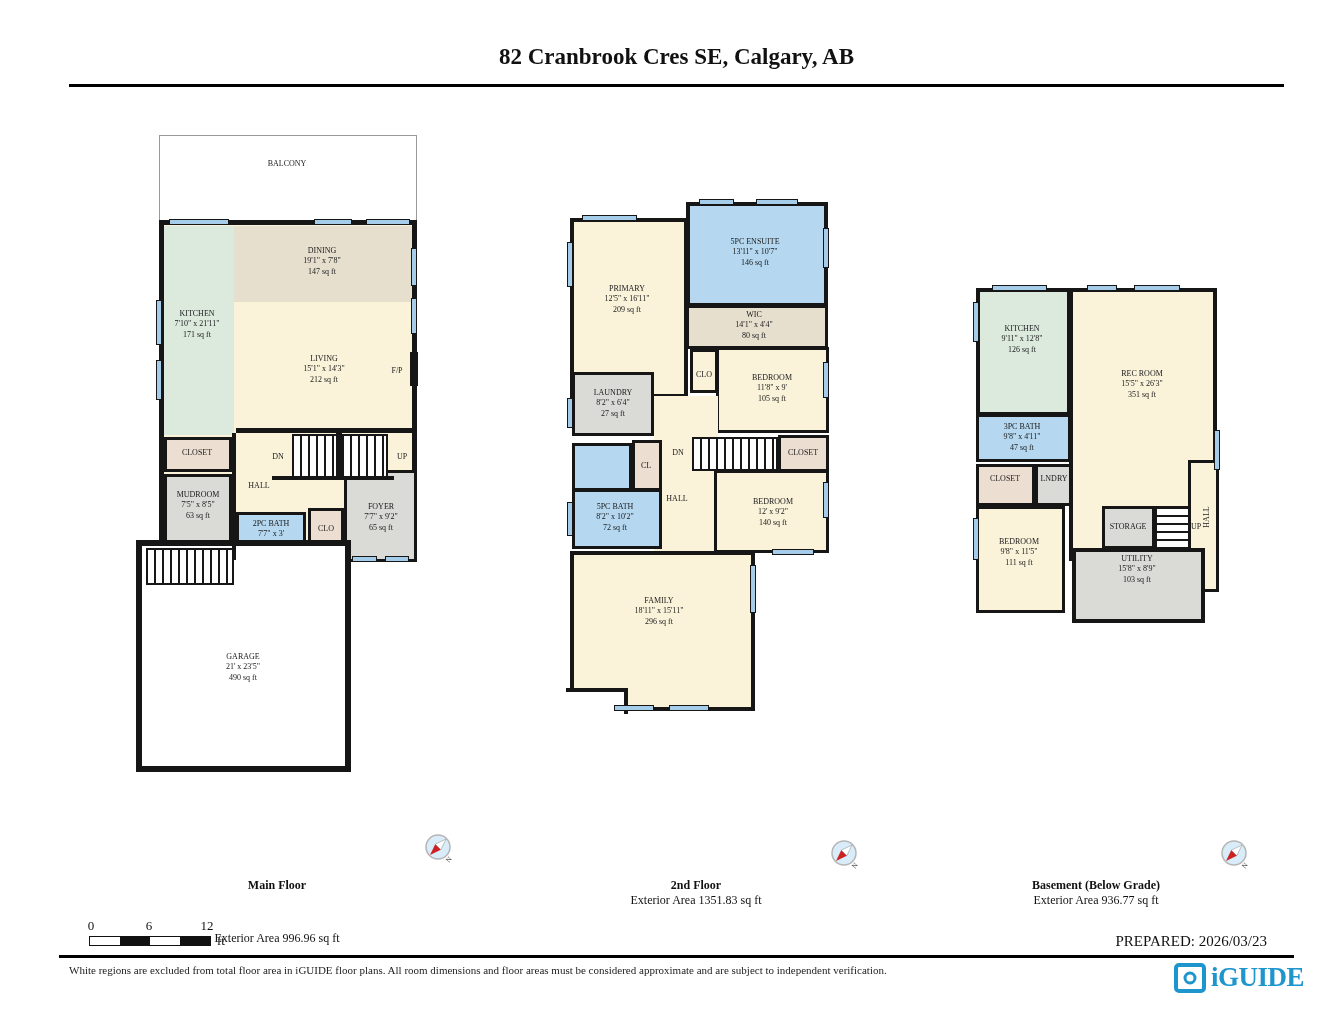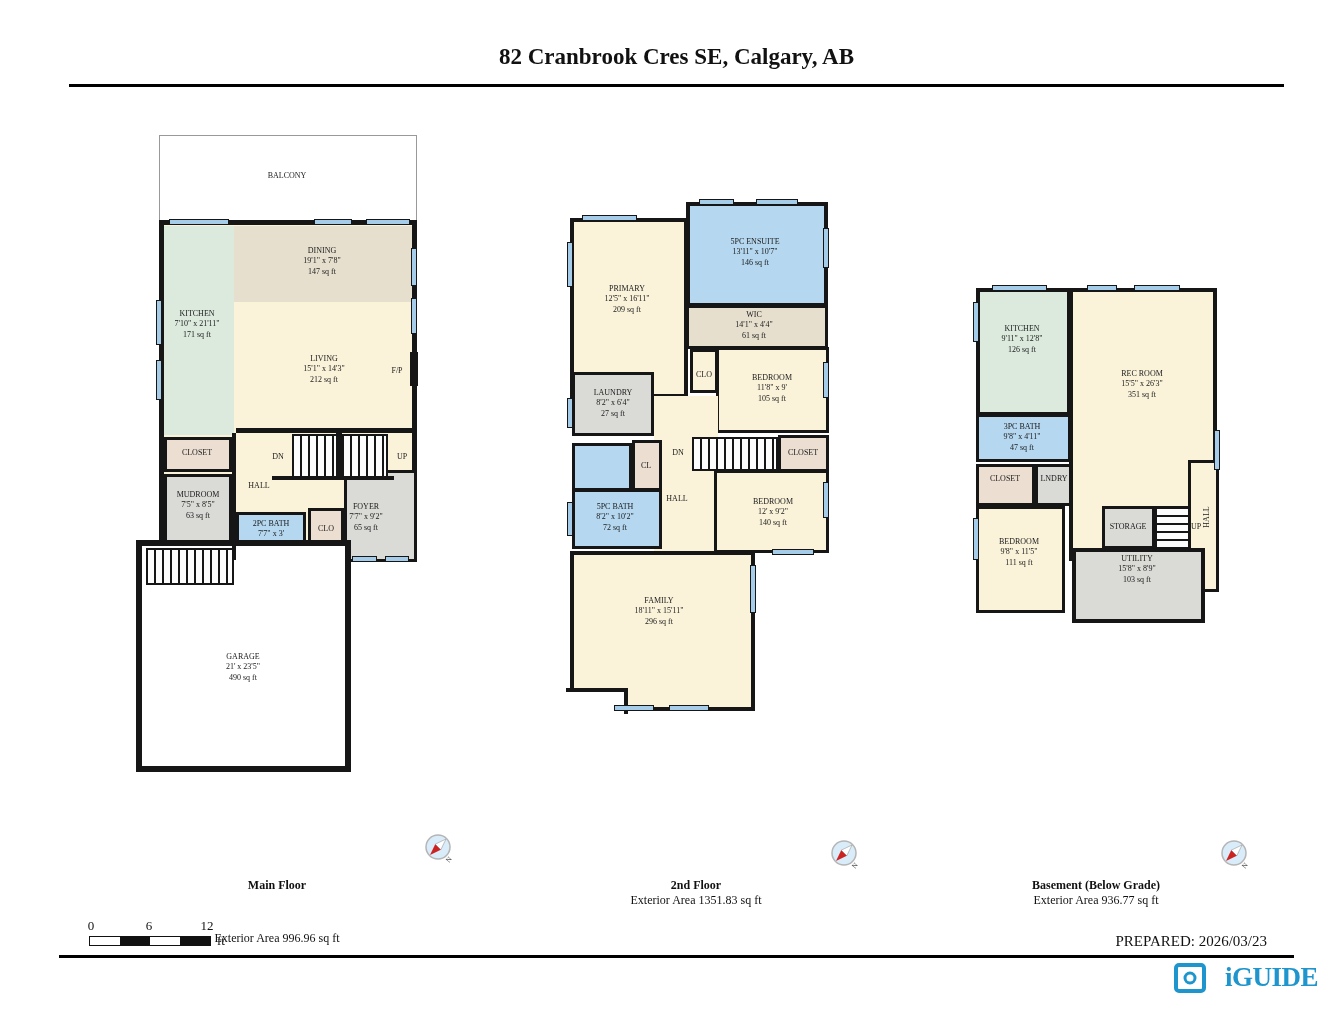--- a/index.html
+++ b/index.html
@@ -31,39 +31,39 @@
   .hr{position:absolute;background:#000;}
   .floorname{position:absolute;transform:translateX(-50%);text-align:center;
        font-size:12px;font-weight:bold;white-space:nowrap;}
   .floorarea{position:absolute;transform:translateX(-50%);text-align:center;
        font-size:12px;white-space:nowrap;}
   .tick{position:absolute;transform:translateX(-50%);font-size:13px;}
   .scalebar{position:absolute;display:flex;border:1px solid #111;box-sizing:content-box;}
   .scalebar div{height:100%;}
   .disclaimer{position:absolute;font-size:11px;color:#222;}
   .prepared{position:absolute;font-size:15px;text-align:right;}
-  .logo{position:absolute;display:flex;align-items:center;gap:19px;color:#1e95cd;}
+  .logo{position:absolute;display:flex;align-items:center;gap:5px;color:#1e95cd;}
   .logo-icon{position:relative;width:24px;height:22px;border:4px solid #1e95cd;border-radius:5px;display:inline-block;}
   .logo-icon::after{content:"";position:absolute;left:50%;top:50%;transform:translate(-50%,-50%);
        width:7px;height:7px;border:3px solid #1e95cd;border-radius:50%;}
   .logo-text{font-size:27px;font-weight:bold;letter-spacing:-0.5px;}
   .compass{position:absolute;z-index:6;}
 </style>
 </head>
 <body>
 
 <div class="page">
 
   <div class="title">82 Cranbrook Cres SE, Calgary, AB</div>
   <div class="hr" style="left:55px;top:84px;width:1215px;height:2.5px"></div>
 
   <div>
 
     <div class="room white" style="left:145px;top:135px;width:258px;height:88px;border:1.5px solid #999"></div>
-    <div class="lbl" style="left:273px;top:176px">
+    <div class="lbl" style="left:273px;top:164px">
       <div>BALCONY</div>
     </div>
 
     <div class="room thick cream" style="left:145px;top:220px;width:258px;height:342px"></div>
     <div class="abs mint" style="left:150px;top:226px;width:70px;height:209px"></div>
     <div class="abs tan" style="left:220px;top:226px;width:178px;height:76px"></div>
 
     <div class="wall" style="left:222px;top:428px;width:180px;height:5px"></div>
     <div class="wall" style="left:258px;top:476px;width:122px;height:4px"></div>
     <div class="wall" style="left:218px;top:433px;width:4px;height:127px"></div>
@@ -127,21 +127,21 @@
     <div class="lbl" style="left:388px;top:457px">
       <div>UP</div>
     </div>
     <div class="lbl" style="left:257px;top:529px">
       <div>2PC BATH</div>
       <div>7'7" x 3'</div>
     </div>
     <div class="lbl" style="left:312px;top:529px">
       <div>CLO</div>
     </div>
-    <div class="lbl" style="left:352px;top:518px">
+    <div class="lbl" style="left:367px;top:518px">
       <div>FOYER</div>
       <div>7'7" x 9'2"</div>
       <div>65 sq ft</div>
     </div>
     <div class="lbl" style="left:229px;top:668px">
       <div>GARAGE</div>
       <div>21' x 23'5"</div>
       <div>490 sq ft</div>
     </div>
   </div>
@@ -183,21 +183,21 @@
       <div>209 sq ft</div>
     </div>
     <div class="lbl" style="left:741px;top:253px">
       <div>5PC ENSUITE</div>
       <div>13'11" x 10'7"</div>
       <div>146 sq ft</div>
     </div>
     <div class="lbl" style="left:740px;top:326px">
       <div>WIC</div>
       <div>14'1" x 4'4"</div>
-      <div>61 sq ft</div>
+      <div>80 sq ft</div>
     </div>
     <div class="lbl" style="left:690px;top:375px">
       <div>CLO</div>
     </div>
     <div class="lbl" style="left:758px;top:389px">
       <div>BEDROOM</div>
       <div>11'8" x 9'</div>
       <div>105 sq ft</div>
     </div>
     <div class="lbl" style="left:599px;top:404px">
@@ -329,19 +329,20 @@
     <div style="width:25%;background:#111"></div>
     <div style="width:25%;background:#fff"></div>
     <div style="width:25%;background:#111"></div>
   </div>
   <div class="tick" style="left:207px;top:933px">ft</div>
 
   <div class="prepared" style="right:72px;top:933px">PREPARED: 2026/03/23</div>
 
   <div class="hr" style="left:45px;top:955px;width:1235px;height:3px"></div>
 
+  <div class="disclaimer" style="left:55px;top:964px;width:980px">White regions are excluded from total floor area in iGUIDE floor plans. All room dimensions and floor areas must be considered approximate and are subject to independent verification.</div>
 
   <div class="logo" style="left:1160px;top:962px">
     <span class="logo-icon"></span>
     <span class="logo-text">iGUIDE</span>
   </div>
 
 </div>
 
 </body></html>

